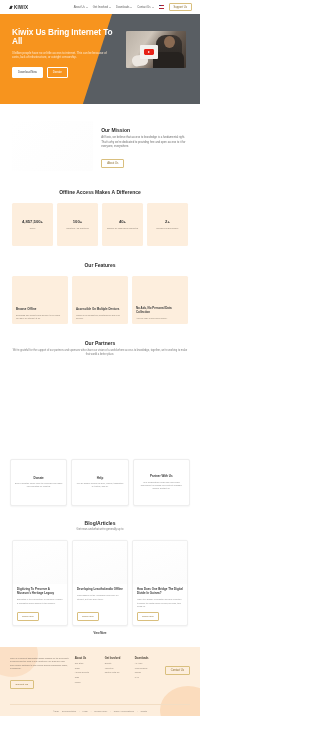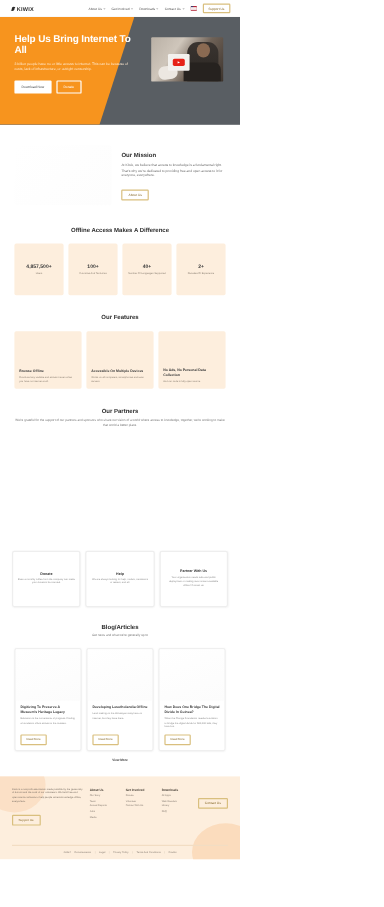--- a/index.html
+++ b/index.html
@@ -212,21 +212,21 @@
           <i class="s3"></i>
       </span>
       <span class="btn-outline">Support Us</span>
     </div>
   </div>
 
   <div class="hero">
     <div class="hero-orange"></div>
     <div class="hero-inner">
       <div class="hero-left">
-        <div class="hero-title">Help Us Bring Internet To All</div>
+        <div class="hero-title">Kiwix Us Bring Internet To All</div>
         <div class="hero-sub">3 billion people have no or little access to internet. This can be because of costs, lack of infrastructure, or outright censorship.</div>
         <div class="hero-btns">
           <span class="hero-btn">Download Now</span>
           <span class="hero-btn ghost">Donate</span>
         </div>
       </div>
       <div class="hero-media">
         <i class="hv-person"></i>
         <i class="hv-head"></i>
         <i class="hv-shirt"></i>

